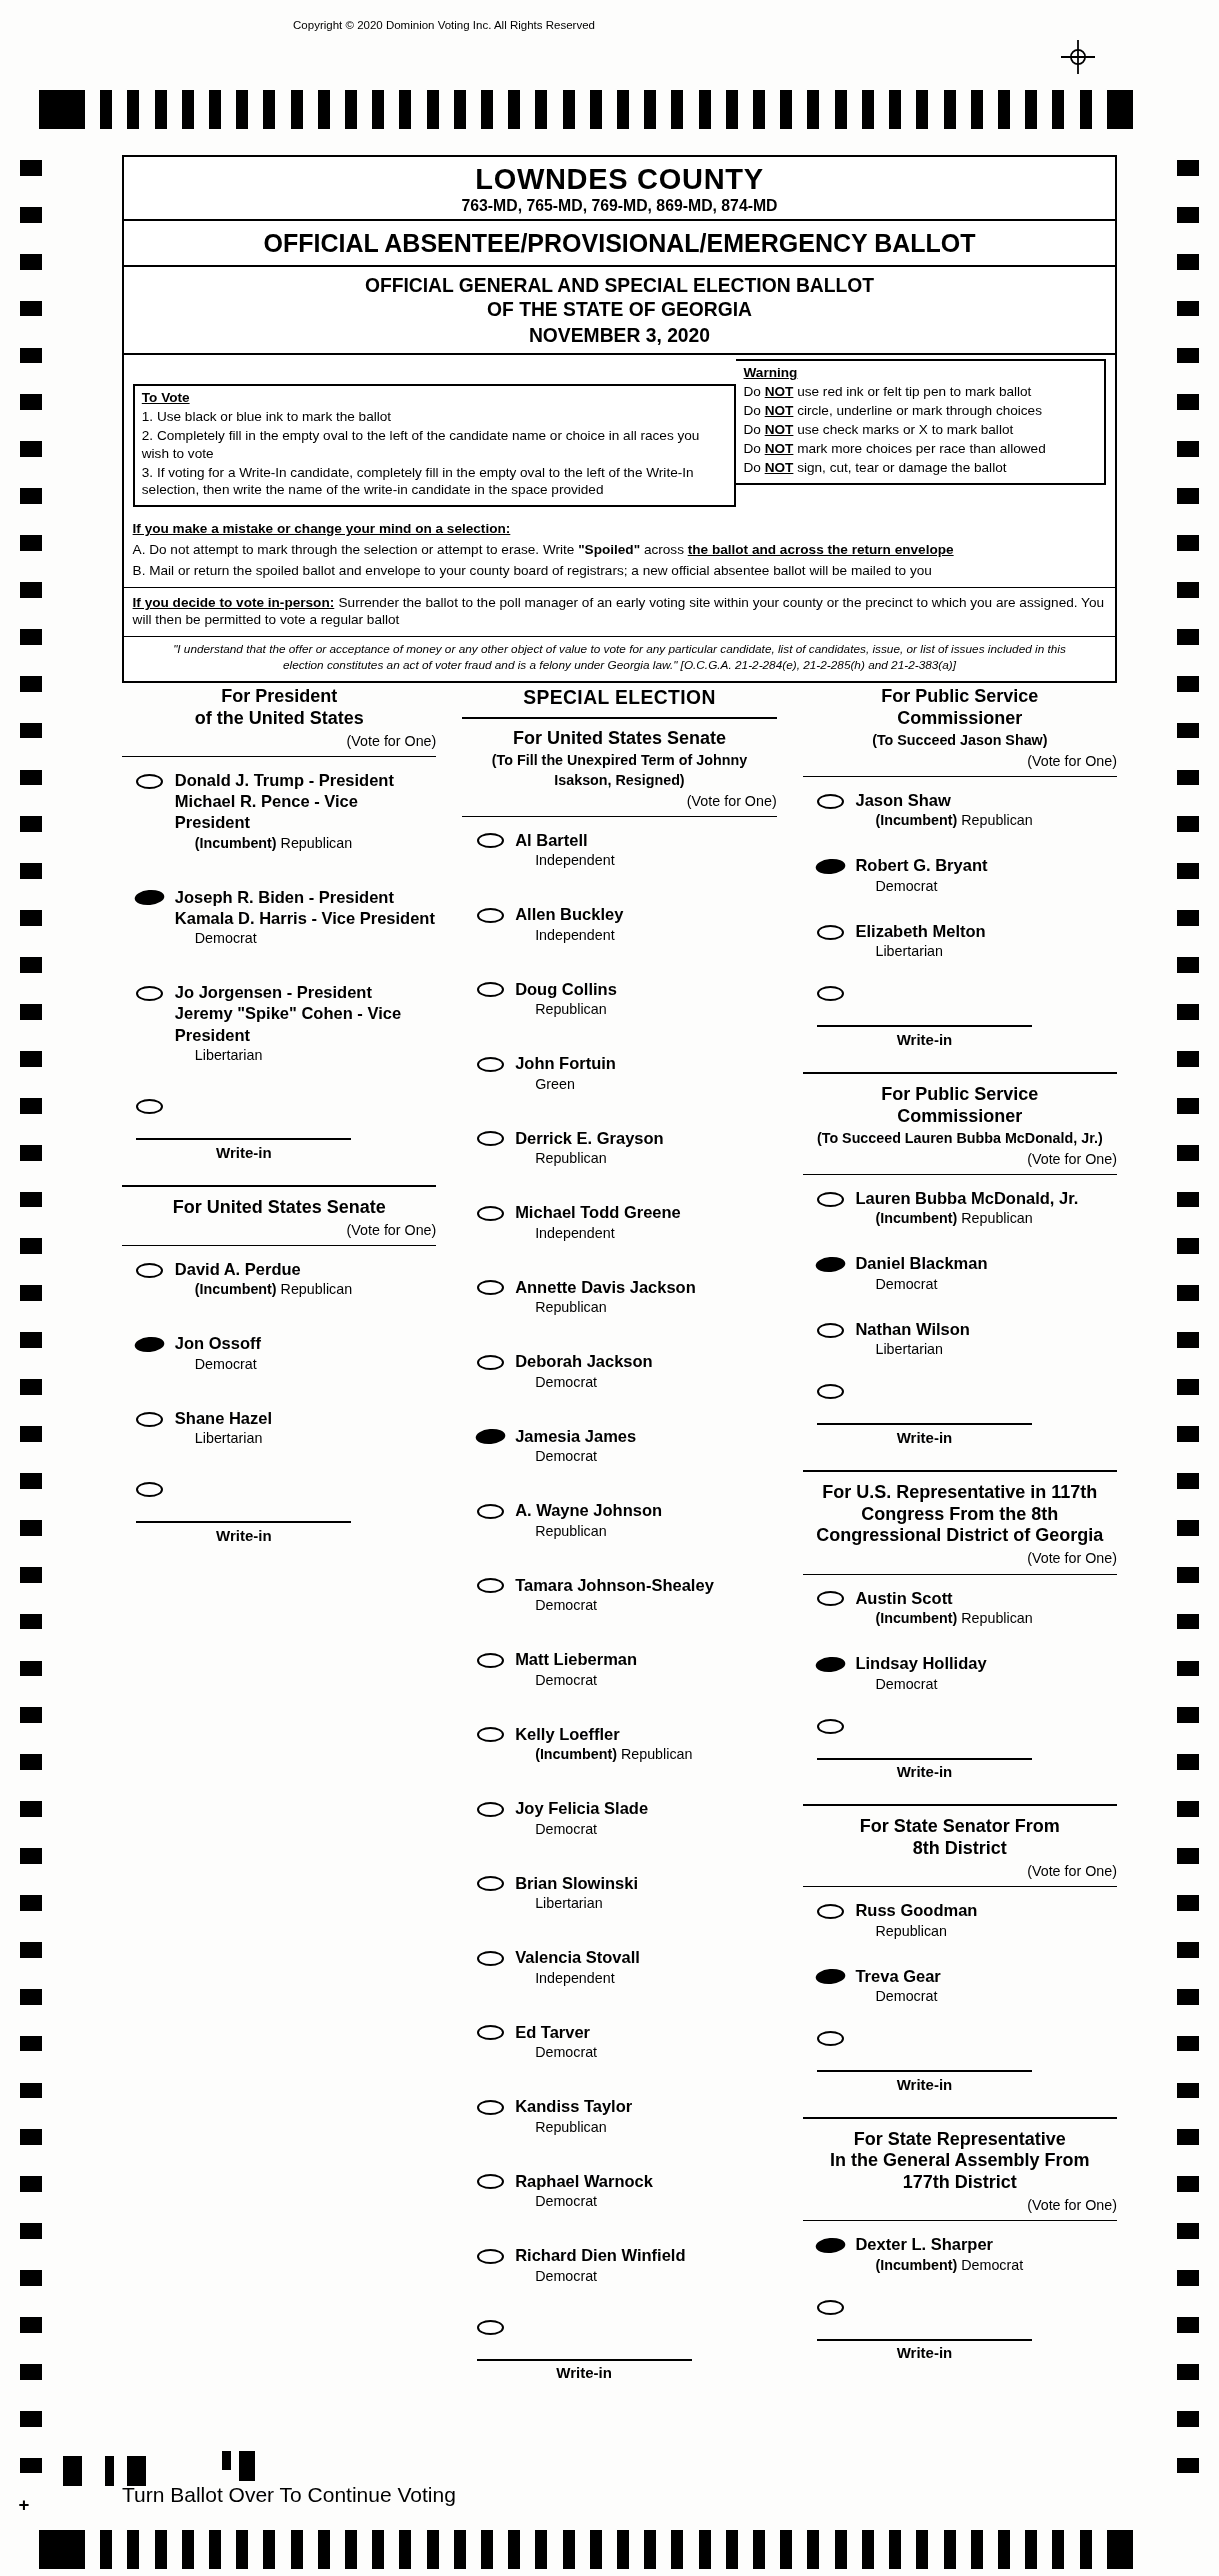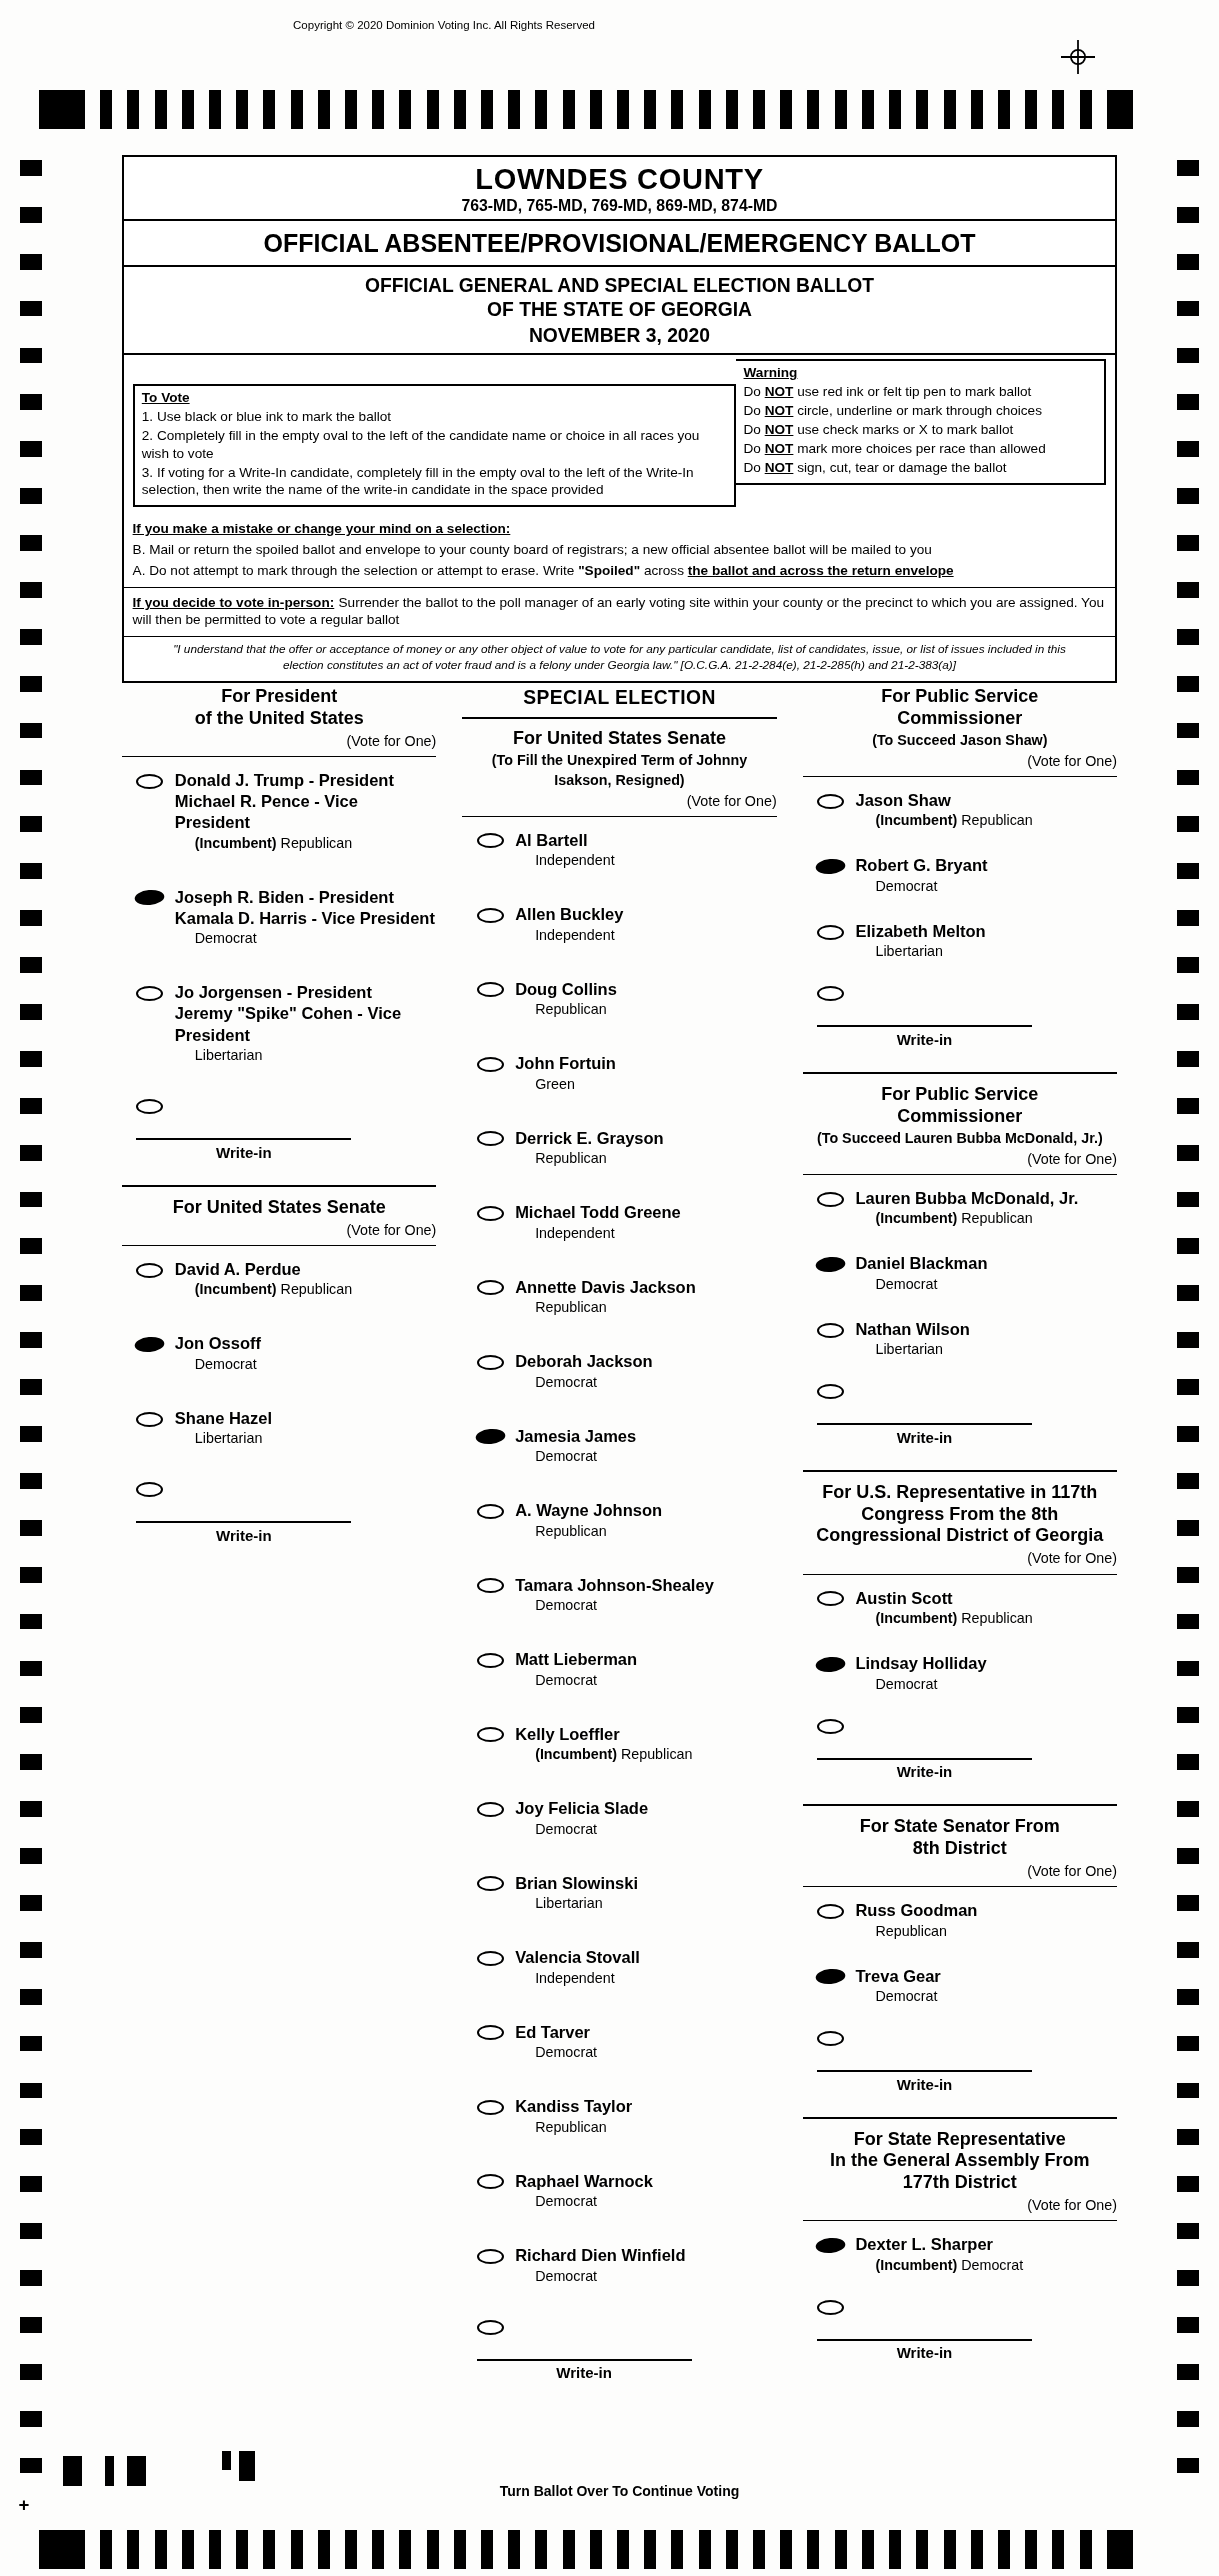--- a/index.html
+++ b/index.html
@@ -63,21 +63,21 @@
   .oval.filled { background:#000; transform:rotate(-5deg) scaleX(1.1); }
   .cand-text { margin-left:11.5px; min-width:0; }
   .cand-name { font-size:16.5px; font-weight:bold; line-height:1.28; }
   .cand-party { font-size:14.3px; margin-top:1.4px; padding-left:20px; }
   .writein { padding-left:14.3px; margin-bottom:24px; }
   .writein .oval { display:block; margin-bottom:24px; }
   .wi-line { width:215px; border-bottom:2.1px solid #000; }
   .wi-label { width:215px; text-align:center; font-weight:bold; font-size:15px; margin-top:3.6px; }
 
   
-  .footer { position:absolute; top:2483px; left:122px; width:995px; text-align:center; font-size:14px; font-weight:bold; }
+  .footer { position:absolute; top:2483px; left:122px; width:995px; text-align:left; font-size:21px; font-weight:normal; }
   .idmark { position:absolute; background:#000; }
   .plus-mark { position:absolute; left:18.6px; top:2494px; font-size:18.6px; font-weight:bold; }
 </style>
 </head>
 <body>
 
 <div class="page">
 
   <div class="copyright">Copyright © 2020 Dominion Voting Inc. All Rights Reserved</div>
 
@@ -303,22 +303,22 @@
               <div class="ins-item">Do <b class="u">NOT</b> use check marks or X to mark ballot</div>
               <div class="ins-item">Do <b class="u">NOT</b> mark more choices per race than allowed</div>
               <div class="ins-item">Do <b class="u">NOT</b> sign, cut, tear or damage the ballot</div>
             </div>
         </div>
       </div>
     </div>
     <div class="sec-mistake">
       <span class="ins-bt">If you make a mistake or change your mind on a selection:</span>
       <div>
+          <div class="ins-item">A. Do not attempt to mark through the selection or attempt to erase.  Write <b>"Spoiled"</b> across <b class="u">the ballot and across the return envelope</b></div>
           <div class="ins-item">B. Mail or return the spoiled ballot and envelope to your county board of registrars; a new official absentee ballot will be mailed to you</div>
-          <div class="ins-item">A. Do not attempt to mark through the selection or attempt to erase.  Write <b>"Spoiled"</b> across <b class="u">the ballot and across the return envelope</b></div>
         </div>
     </div>
     <div class="sec-inperson">
       <span class="ins-bt">If you decide to vote in-person:</span><span class="ip-text">Surrender the ballot to the poll manager of an early voting site within your county or the precinct to which you are assigned.  You will then be permitted to vote a regular ballot</span>
     </div>
     <div class="sec-fraud">"I understand that the offer or acceptance of money or any other object of value to vote for any particular candidate, list of candidates, issue, or list of issues included in this election constitutes an act of voter fraud and is a felony under Georgia law." [O.C.G.A. 21-2-284(e), 21-2-285(h) and 21-2-383(a)]</div>
   </div>
 
   <div class="columns">
     <div class="bcol col-loose">

